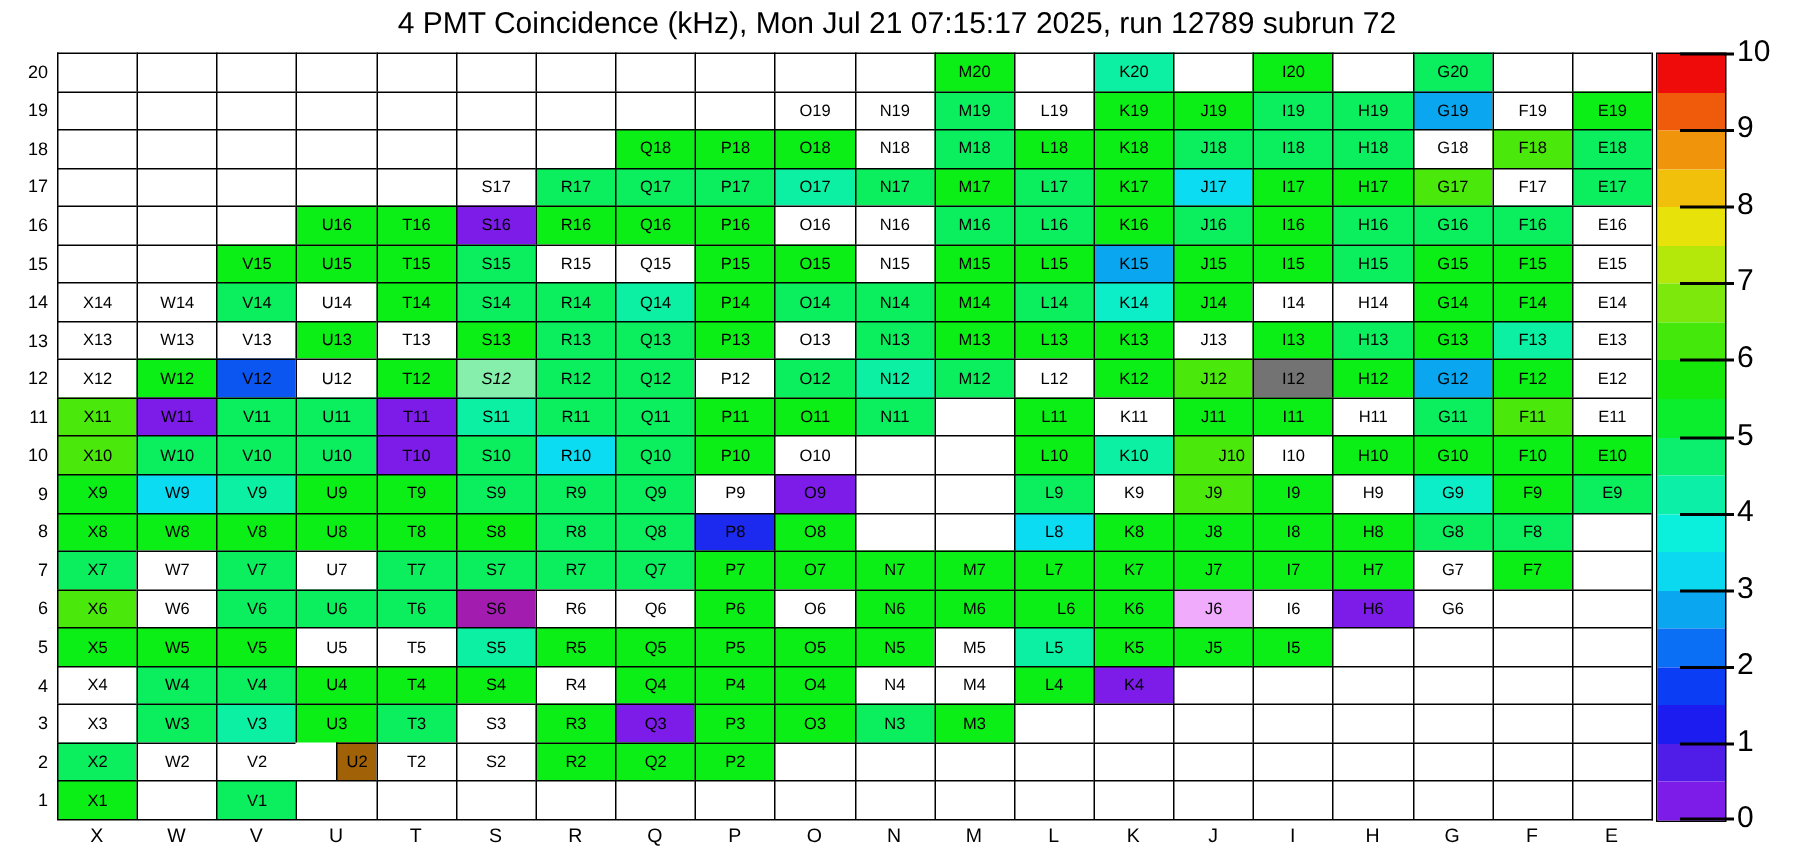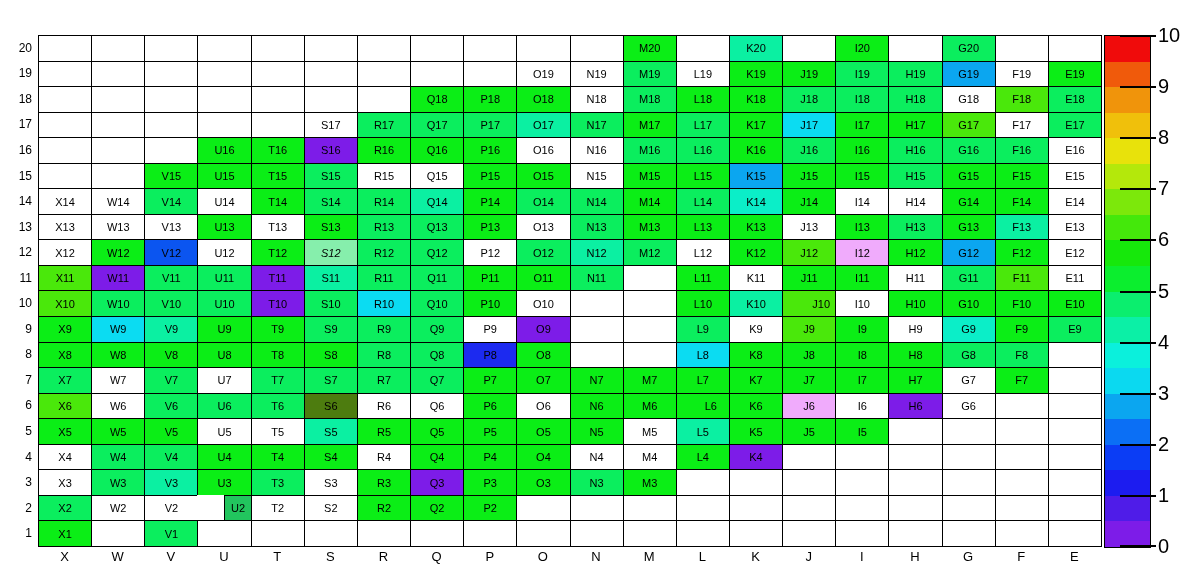--- a/index.html
+++ b/index.html
@@ -22,20 +22,21 @@
   #colorbar{position:absolute;left:1104px;top:35px;width:45px;height:511px;
             border:1px solid #000;display:flex;flex-direction:column-reverse;}
   .cb-band{flex:1;}
   .cb-tick{position:absolute;height:2px;background:#000;width:36px;left:1120px;}
   .cb-lab{position:absolute;left:1158px;font-size:20px;color:#000;transform:translateY(-50%);}
 </style>
 </head>
 <body>
 
 <div id="canvas">
+  <div id="title">4 PMT Coincidence (kHz), Mon Jul 21 07:15:17 2025, run 12789 subrun 72</div>
   <div id="yaxis">
       <div class="ylab" style="top: 12.775px;">20</div>
       <div class="ylab" style="top: 38.325px;">19</div>
       <div class="ylab" style="top: 63.875px;">18</div>
       <div class="ylab" style="top: 89.425px;">17</div>
       <div class="ylab" style="top: 114.975px;">16</div>
       <div class="ylab" style="top: 140.525px;">15</div>
       <div class="ylab" style="top: 166.075px;">14</div>
       <div class="ylab" style="top: 191.625px;">13</div>
       <div class="ylab" style="top: 217.175px;">12</div>
@@ -220,21 +221,21 @@
       <div class="cell" style="background: #86efac; font-style: italic;">S12</div>
       <div class="cell" style="background: rgb(11, 238, 94);">R12</div>
       <div class="cell" style="background: rgb(11, 238, 94);">Q12</div>
       <div class="cell" style="background: rgb(255, 255, 255);">P12</div>
       <div class="cell" style="background: rgb(11, 238, 94);">O12</div>
       <div class="cell" style="background: rgb(11, 240, 162);">N12</div>
       <div class="cell" style="background: rgb(11, 238, 94);">M12</div>
       <div class="cell" style="background: rgb(255, 255, 255);">L12</div>
       <div class="cell" style="background: rgb(11, 238, 22);">K12</div>
       <div class="cell" style="background: rgb(74, 232, 11);">J12</div>
-      <div class="cell" style="background: #f0abfc; text-align: center;">I12</div>
+      <div class="cell" style="background: #737373; text-align: center;">I12</div>
       <div class="cell" style="background: rgb(11, 238, 22);">H12</div>
       <div class="cell" style="background: rgb(11, 166, 240);">G12</div>
       <div class="cell" style="background: rgb(11, 238, 22);">F12</div>
       <div class="cell" style="background: rgb(255, 255, 255);">E12</div>
       <div class="cell" style="background: rgb(74, 232, 11);">X11</div>
       <div class="cell" style="background: rgb(125, 28, 232);">W11</div>
       <div class="cell" style="background: rgb(11, 238, 94);">V11</div>
       <div class="cell" style="background: rgb(11, 238, 94);">U11</div>
       <div class="cell" style="background: rgb(125, 28, 232);">T11</div>
       <div class="cell" style="background: rgb(11, 240, 162);">S11</div>
@@ -330,21 +331,21 @@
       <div class="cell" style="background: rgb(11, 238, 22);">I7</div>
       <div class="cell" style="background: rgb(11, 238, 22);">H7</div>
       <div class="cell" style="background: rgb(255, 255, 255);">G7</div>
       <div class="cell" style="background: rgb(11, 238, 22);">F7</div>
       <div class="cell"></div>
       <div class="cell" style="background: rgb(74, 232, 11);">X6</div>
       <div class="cell" style="background: rgb(255, 255, 255);">W6</div>
       <div class="cell" style="background: rgb(11, 238, 94);">V6</div>
       <div class="cell" style="background: rgb(11, 238, 94);">U6</div>
       <div class="cell" style="background: rgb(11, 238, 94);">T6</div>
-      <div class="cell" style="background: #4d7c0f;">S6</div>
+      <div class="cell" style="background: #a21caf;">S6</div>
       <div class="cell" style="background: rgb(255, 255, 255);">R6</div>
       <div class="cell" style="background: rgb(255, 255, 255);">Q6</div>
       <div class="cell" style="background: rgb(11, 238, 22);">P6</div>
       <div class="cell" style="background: rgb(255, 255, 255);">O6</div>
       <div class="cell" style="background: rgb(11, 238, 22);">N6</div>
       <div class="cell" style="background: rgb(11, 238, 22);">M6</div>
       <div class="cell" style="background: rgb(11, 238, 22); padding-left: 16px;">L6</div>
       <div class="cell" style="background: rgb(11, 238, 22);">K6</div>
       <div class="cell" style="background: #f0abfc;">J6</div>
       <div class="cell" style="background: rgb(255, 255, 255);">I6</div>
@@ -408,21 +409,21 @@
       <div class="cell"></div>
       <div class="cell"></div>
       <div class="cell"></div>
       <div class="cell"></div>
       <div class="cell"></div>
       <div class="cell"></div>
       <div class="cell"></div>
       <div class="cell" style="background: rgb(11, 238, 94);">X2</div>
       <div class="cell" style="background: rgb(255, 255, 255);">W2</div>
       <div class="cell" style="background: rgb(255, 255, 255);">V2</div>
-      <div class="cell" style="background: #22c55e; margin-left: 27px;">U2</div>
+      <div class="cell" style="background: #a16207; margin-left: 27px;">U2</div>
       <div class="cell" style="background: rgb(255, 255, 255);">T2</div>
       <div class="cell" style="background: rgb(255, 255, 255);">S2</div>
       <div class="cell" style="background: rgb(11, 238, 22);">R2</div>
       <div class="cell" style="background: rgb(11, 238, 22);">Q2</div>
       <div class="cell" style="background: rgb(11, 238, 22);">P2</div>
       <div class="cell"></div>
       <div class="cell"></div>
       <div class="cell"></div>
       <div class="cell"></div>
       <div class="cell"></div>

